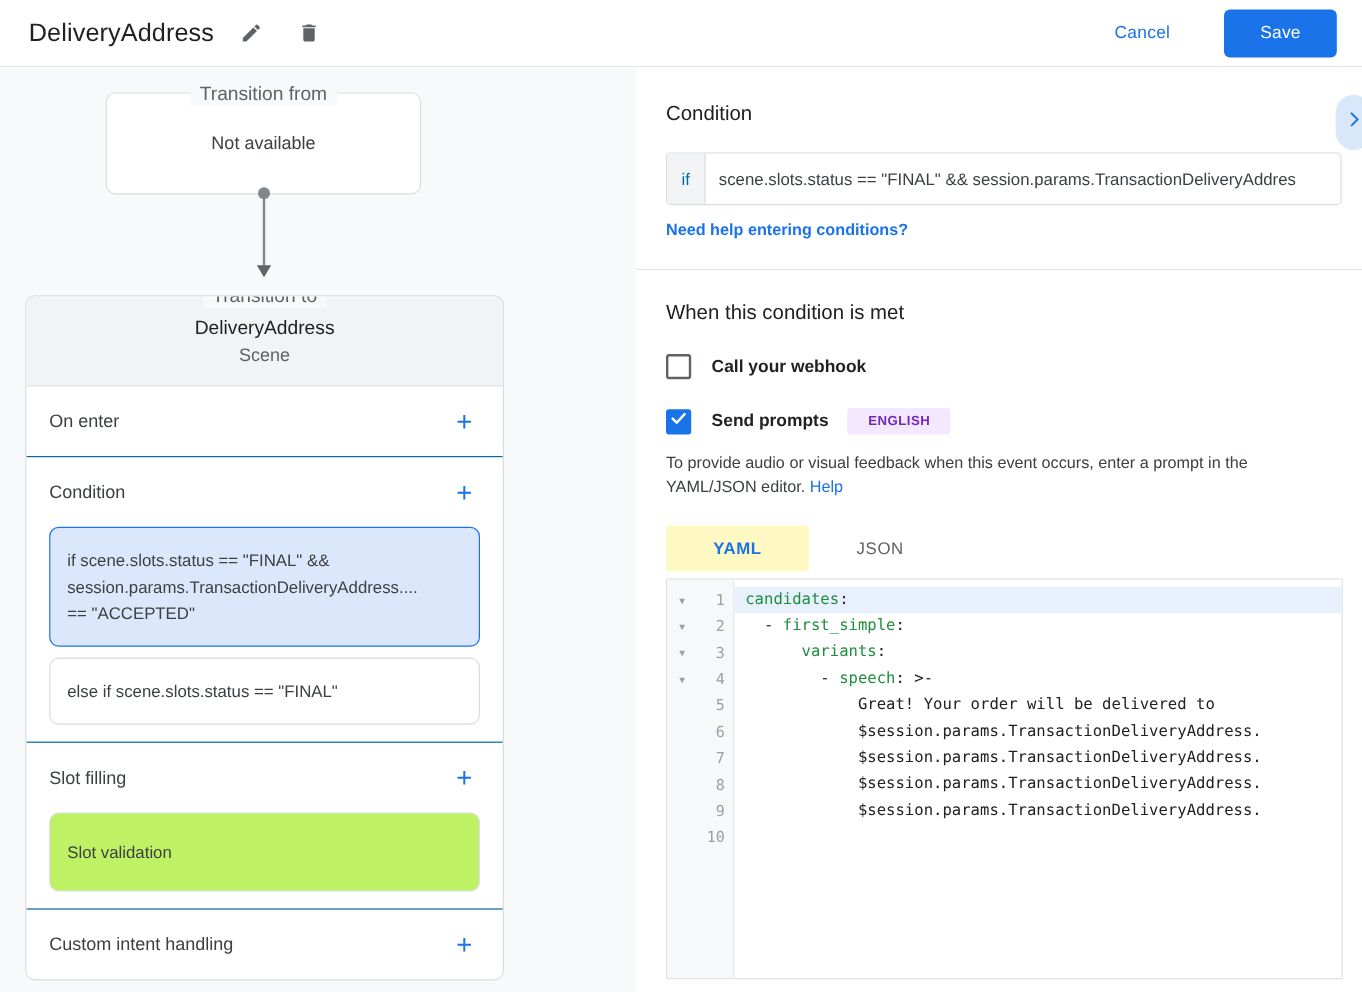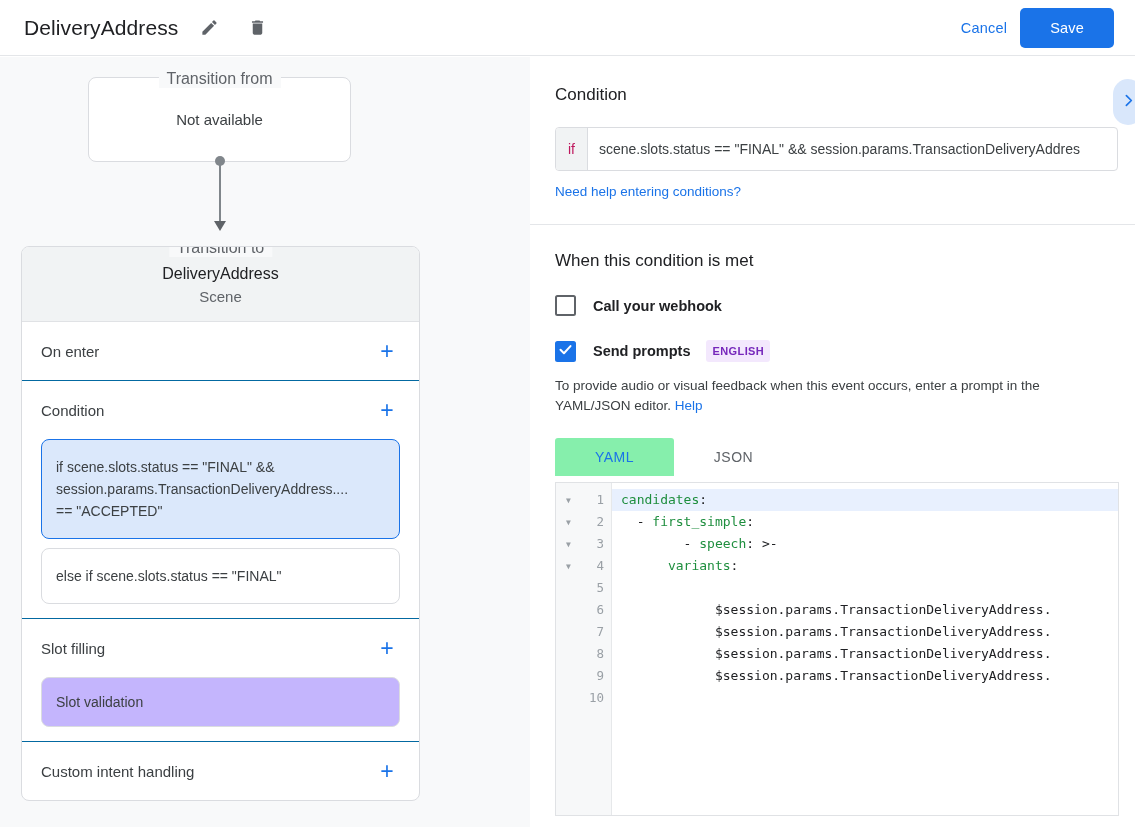--- a/index.html
+++ b/index.html
@@ -22,21 +22,21 @@
     margin-left: 24px;
     font-size: 21px; color: #202124; font-weight: 400; letter-spacing: .1px;
   }
   .icon-btn {
     width: 34px; height: 34px; margin-left: 14px;
     display: flex; align-items: center; justify-content: center;
     border-radius: 50%; cursor: pointer; background: transparent;
   }
   .icon-btn svg { display: block; }
   .topbar-right {
-    margin-left: auto; display: flex; align-items: center; gap: 0;
+    margin-left: auto; display: flex; align-items: center; gap: 32px;
     margin-right: 21px;
   }
   .btn-cancel {
     color: #1a73e8; font-size: 14.5px; font-weight: 500;
     background: none; border: none; cursor: pointer;
     padding: 9px 13px; border-radius: 4px; letter-spacing: .2px;
   }
   .btn-save {
     background: #1a73e8; color: #ffffff; font-size: 14.5px; font-weight: 500;
     border: none; border-radius: 5px; padding: 12px 30px; cursor: pointer;
@@ -107,22 +107,22 @@
     padding: 16px 14px; font-size: 14px; color: #3c4043; line-height: 22px;
     margin-bottom: 9px; cursor: pointer;
   }
   .cond-card:last-child { margin-bottom: 0; }
   .cond-card.selected {
     background: #dbe8fb; border: 1.6px solid #1a73e8;
   }
   .cond-card .ln { display: block; }
 
   .slot-card {
-    border: 1px solid #dadce0; border-radius: 8px; background: #c4b5fd;
-    padding: 0 14px; height: 50px; display: flex; align-items: center;
+    border: 1px solid #dadce0; border-radius: 8px; background: #bef264;
+    padding: 0 14px; height: 66px; display: flex; align-items: center;
     font-size: 14px; color: #3c4043; margin-bottom: 9px; cursor: pointer;
   }
   .slot-card:last-child { margin-bottom: 0; }
 
   
   .right-panel {
     position: absolute; left: 530px; top: 57px; width: 605px; height: 770px;
     background: #ffffff; overflow: hidden;
   }
   .rp-section-1 { position: relative; padding: 28px 0 0 25px; height: 167px; }
@@ -137,30 +137,30 @@
 
   .cond-input-row {
     display: flex; margin-top: 22px; width: 563px; height: 44px;
     border: 1px solid #dadce0; border-radius: 4px; overflow: hidden;
     background: #ffffff;
   }
   .cond-if {
     width: 32px; flex: none; background: #f1f3f4;
     border-right: 1px solid #dadce0;
     display: flex; align-items: center; justify-content: center;
-    font-size: 14px; color: #be185d;
+    font-size: 14px; color: #0369a1;
   }
   .cond-input {
     flex: 1; border: none; outline: none; padding: 0 11px;
     font-size: 14px; color: #3c4043; font-family: "Liberation Sans", sans-serif;
     background: transparent;
   }
   .help-link {
     display: inline-block; margin-top: 13px;
-    font-size: 13.5px; color: #1a73e8; text-decoration: none; cursor: pointer;
+    font-size: 13.5px; color: #1a73e8; text-decoration: none; cursor: pointer; font-weight: bold;
   }
 
   .rp-divider { height: 1px; background: #e4e6e9; width: 605px; }
 
   .rp-section-2 { padding: 26px 0 0 25px; }
   .rp-heading-2 { font-size: 17px; color: #202124; margin-bottom: 24px; }
 
   .check-row { display: flex; align-items: center; margin-bottom: 8px; }
   .chk {
     width: 21px; height: 21px; border: 2px solid #5f6368; border-radius: 2.5px;
@@ -169,35 +169,35 @@
   .chk.checked {
     background: #1a73e8; border-color: #1a73e8;
     display: flex; align-items: center; justify-content: center;
   }
   .chk-label {
     margin-left: 17px; font-size: 14.5px; color: #202124; font-weight: 700;
   }
   .lang-badge {
     margin-left: 16px; background: #f3e8fd; color: #7627bb;
     font-size: 11px; font-weight: 700; letter-spacing: .4px;
-    padding: 5px 6px; border-radius: 3px;
+    padding: 5px 17px; border-radius: 3px;
   }
   .hint-text {
     margin-top: 14px; width: 556px;
     font-size: 13.5px; color: #3c4043; line-height: 20px;
   }
   .hint-text a { color: #1a73e8; text-decoration: none; cursor: pointer; }
 
   .tabs { display: flex; margin-top: 22px; }
   .tab {
     min-width: 119px; height: 38px; display: flex; align-items: center;
     justify-content: center; font-size: 14px; cursor: pointer;
     color: #5f6368; letter-spacing: .5px; border-radius: 3px 3px 0 0;
   }
-  .tab.active { background: #86efac; color: #1a73e8; font-weight: 400; }
+  .tab.active { background: #fef9c3; color: #1a73e8; font-weight: 700; }
 
   .editor {
     margin-top: 6px; width: 564px; height: 334px;
     border: 1px solid #e0e2e5; border-top: 1px solid #e0e2e5;
     background: #ffffff; display: flex; overflow: hidden;
     font-family: "DejaVu Sans Mono", monospace;
   }
   .fold-col {
     width: 25px; flex: none; background: #f7f8f9;
     padding-top: 6px;
@@ -392,23 +392,23 @@
           <div>5</div>
           <div>6</div>
           <div>7</div>
           <div>8</div>
           <div>9</div>
           <div>10</div>
         </div>
       <div class="code-area" id="code-area">
           <div class="code-line hl"><span class="tok-key">candidates</span><span class="tok-punct">:</span></div>
           <div class="code-line"><span class="tok-plain">  - </span><span class="tok-key">first_simple</span><span class="tok-punct">:</span></div>
+          <div class="code-line"><span class="tok-plain">      </span><span class="tok-key">variants</span><span class="tok-punct">:</span></div>
           <div class="code-line"><span class="tok-plain">        - </span><span class="tok-key">speech</span><span class="tok-punct">:</span><span class="tok-plain"> &gt;-</span></div>
-          <div class="code-line"><span class="tok-plain">      </span><span class="tok-key">variants</span><span class="tok-punct">:</span></div>
-          <div class="code-line"><span class="tok-plain">            </span></div>
+          <div class="code-line"><span class="tok-plain">            </span><span class="tok-plain">Great! Your order will be delivered to</span></div>
           <div class="code-line"><span class="tok-plain">            </span><span class="tok-plain">$session.params.TransactionDeliveryAddress.</span></div>
           <div class="code-line"><span class="tok-plain">            </span><span class="tok-plain">$session.params.TransactionDeliveryAddress.</span></div>
           <div class="code-line"><span class="tok-plain">            </span><span class="tok-plain">$session.params.TransactionDeliveryAddress.</span></div>
           <div class="code-line"><span class="tok-plain">            </span><span class="tok-plain">$session.params.TransactionDeliveryAddress.</span></div>
           <div class="code-line"></div>
         </div>
     </div>
   </div>
 
 </div>

